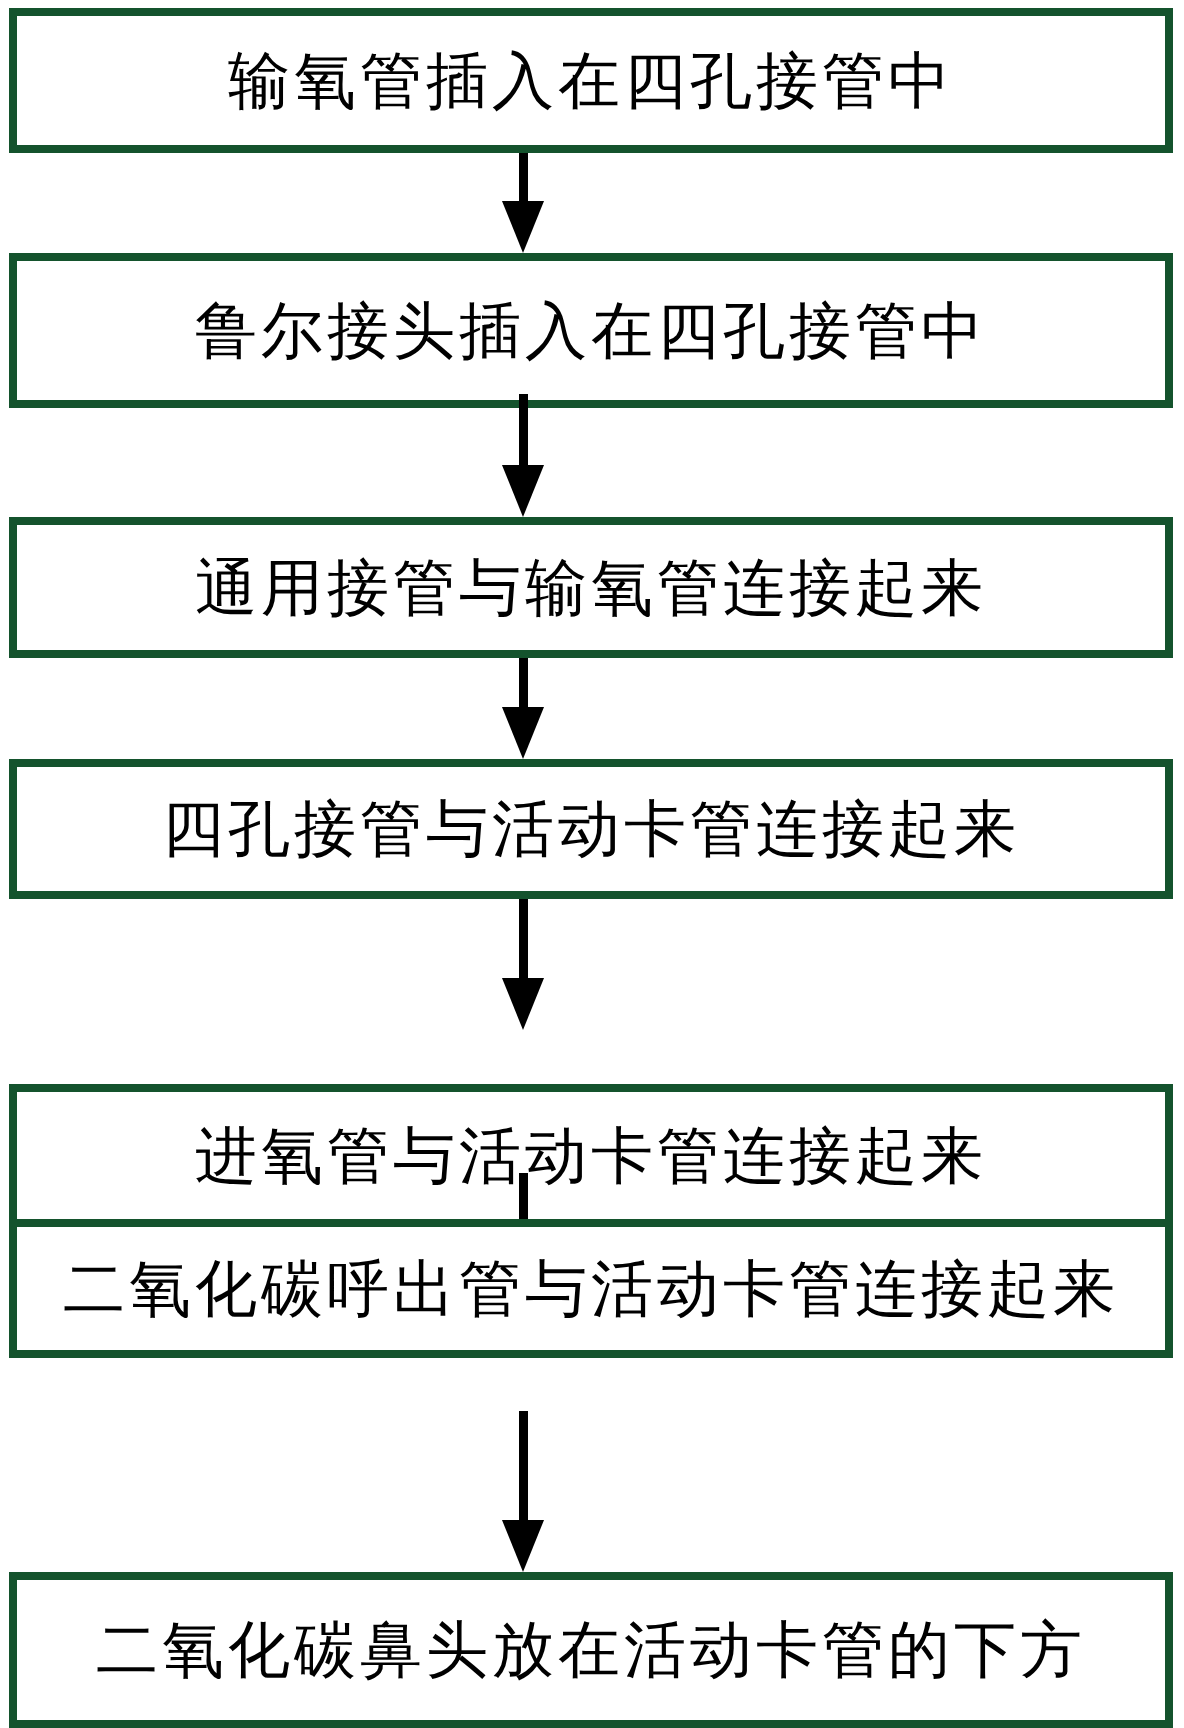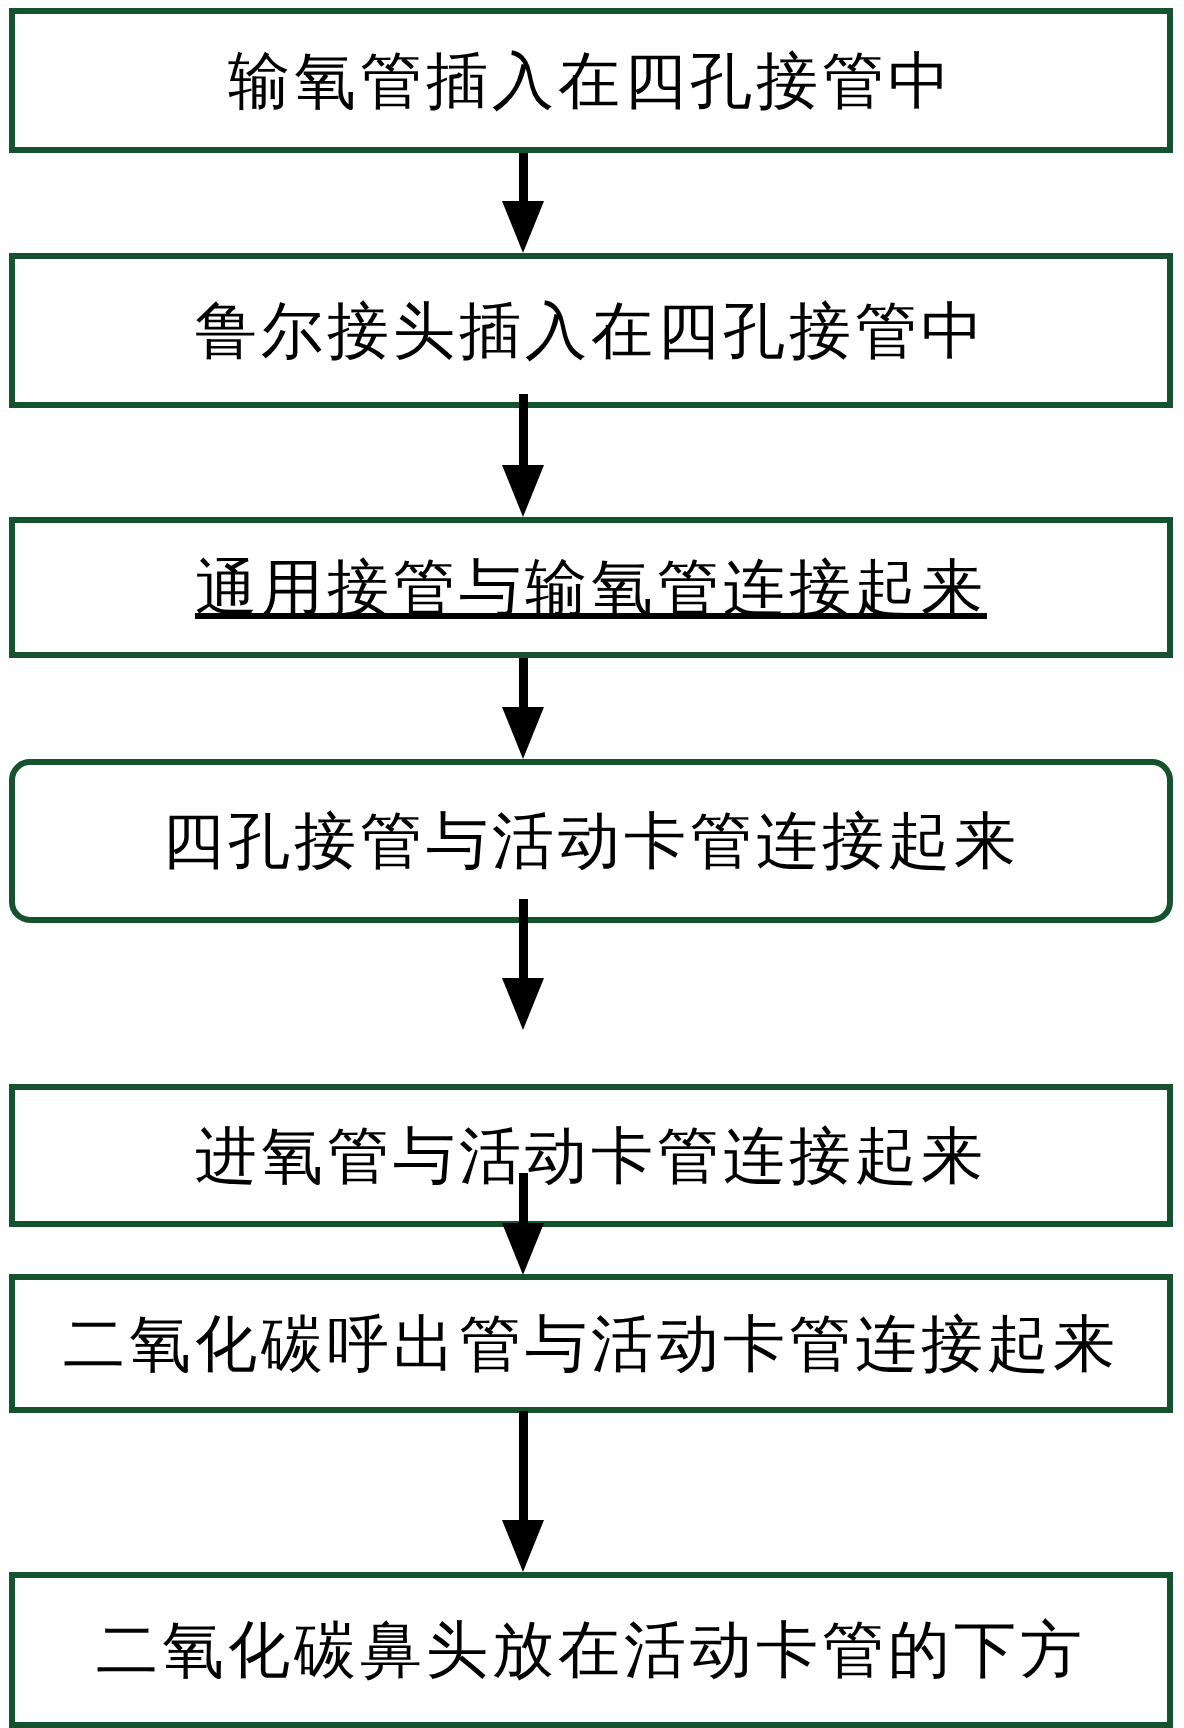--- a/index.html
+++ b/index.html
@@ -13,21 +13,21 @@
     height: 1728px;
     background: #ffffff;
     font-family: "DejaVu Serif", "Liberation Serif", serif;
     overflow: hidden;
   }
   .flow-box {
     position: absolute;
     left: 9px;
     width: 1164px;
     box-sizing: border-box;
-    border: 6px solid #14532d;
+    border: 8px solid #14532d;
     background: #ffffff;
     display: flex;
     align-items: center;
     justify-content: center;
     text-align: center;
     color: #000000;
     font-size: 62px;
     letter-spacing: 4px;
     line-height: 1;
     white-space: nowrap;
@@ -49,24 +49,24 @@
     width: 0;
     height: 0;
     flex: 0 0 auto;
     border-left: 21px solid transparent;
     border-right: 21px solid transparent;
     border-top: 52px solid #000000;
   }
   
   #box-0 { top: 8px;    height: 145px; }
   #box-1 { top: 253px;  height: 155px; justify-content: center; }
-  #box-2 { top: 517px;  height: 141px; text-decoration: underline; }
-  #box-3 { top: 759px;  height: 164px; border-radius: 21px; }
+  #box-2 { top: 517px;  height: 141px; }
+  #box-3 { top: 759px;  height: 140px; }
   #box-4 { top: 1084px; height: 143px; }
-  #box-5 { top: 1274px; height: 139px; }
+  #box-5 { top: 1219px; height: 139px; }
   #box-6 { top: 1572px; height: 156px; }
   
   #arrow-0 { top: 153px;  height: 100px; }
   #arrow-1 { top: 394px;  height: 123px; }
   #arrow-2 { top: 658px;  height: 101px; }
   #arrow-3 { top: 899px;  height: 131px; }
   #arrow-4 { top: 1173px; height: 102px; }
   #arrow-5 { top: 1411px; height: 161px; }
 </style>
 </head>

